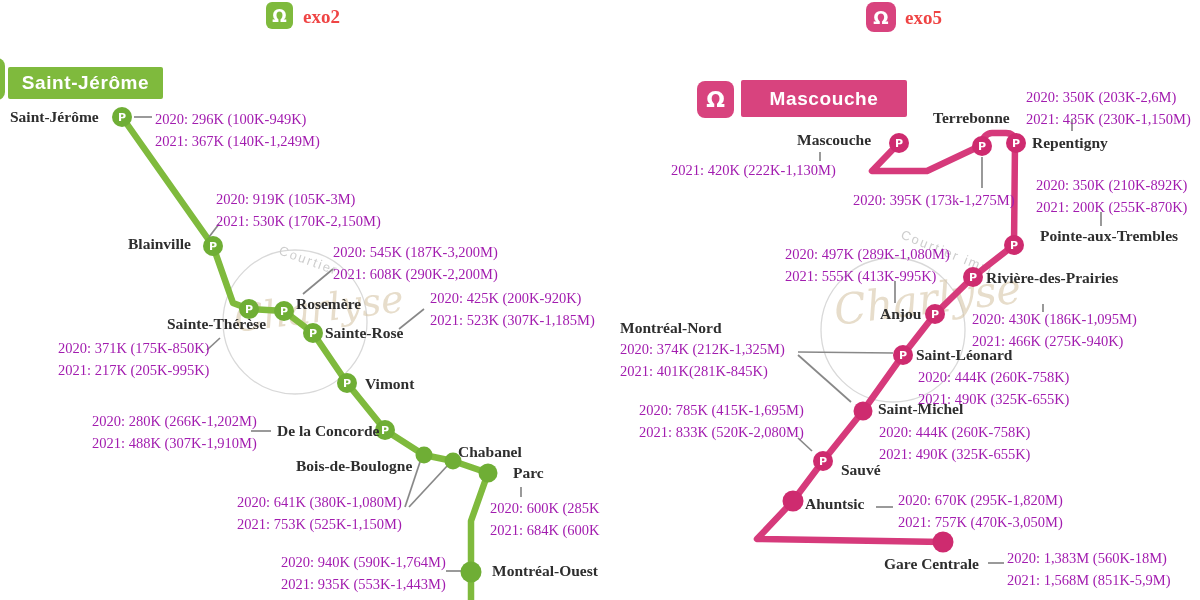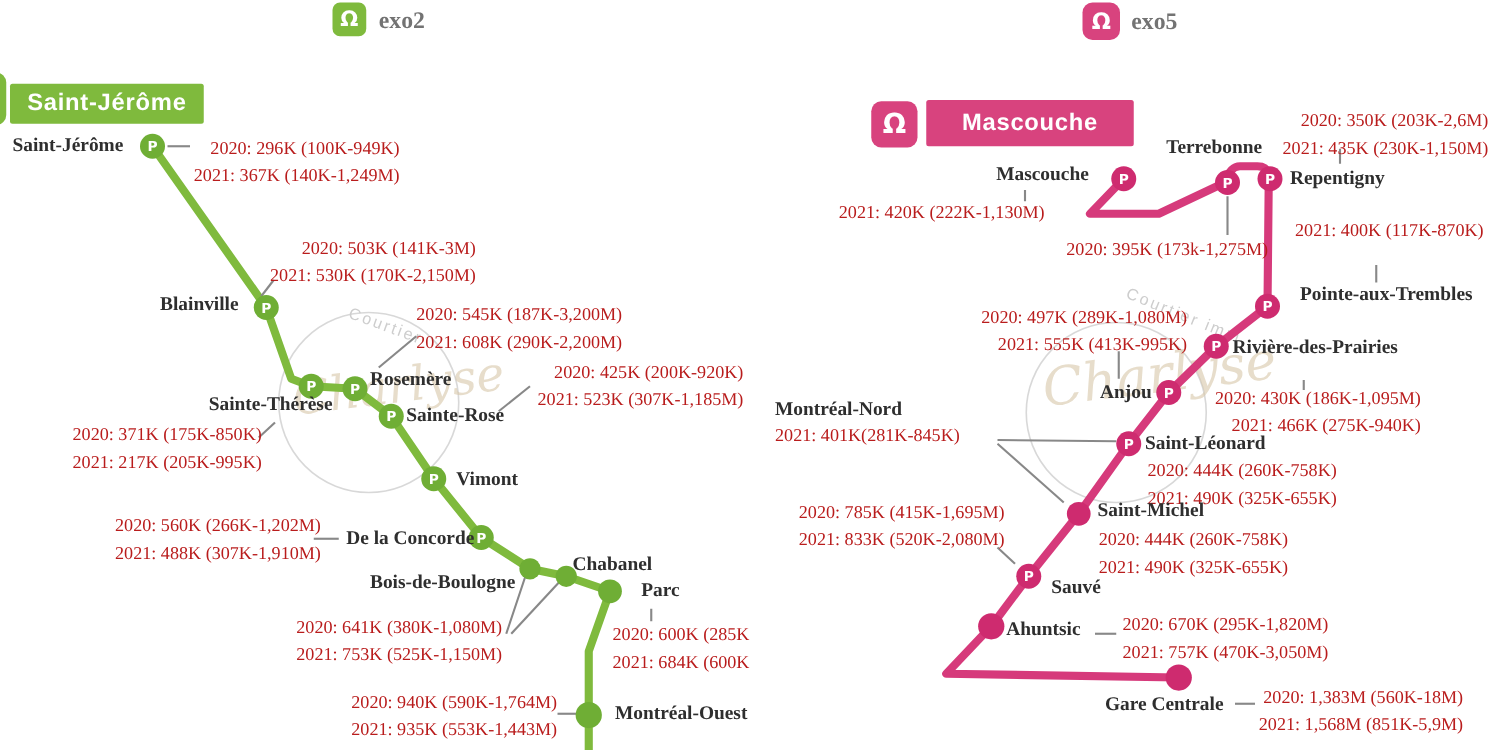--- a/index.html
+++ b/index.html
@@ -2,25 +2,25 @@
 <html><head>
 <meta charset="utf-8">
 <style>
   html,body{margin:0;padding:0;background:#fff;}
   .stage{position:relative;width:1200px;height:600px;background:#fff;overflow:hidden;
          font-family:"Liberation Serif","DejaVu Serif",serif;}
   svg.art{position:absolute;left:0;top:0;}
   .lbl{position:absolute;font:700 15.5px "Liberation Serif","DejaVu Serif",serif;
        color:#2e2e2e;white-space:nowrap;}
   .dat{position:absolute;font:400 14.5px "Liberation Serif","DejaVu Serif",serif;
-       color:#b91c1c;line-height:22px;white-space:nowrap;text-align:right;}
+       color:#a21caf;line-height:22px;white-space:nowrap;}
   .clipbox{position:absolute;overflow:hidden;}
   .clipbox .dat{position:static;}
   .hdr{position:absolute;display:flex;align-items:center;gap:10px;}
-  .htxt{font:700 19px "Liberation Serif","DejaVu Serif",serif;color:#737373;}
+  .htxt{font:700 19px "Liberation Serif","DejaVu Serif",serif;color:#ef4444;}
   .icn{display:flex;align-items:center;justify-content:center;color:#fff;
        font-family:"DejaVu Sans",sans-serif;font-weight:700;}
   .icn-green{background:#7FBA3D;}
   .icn-pink{background:#D8437E;}
   .banner{position:absolute;display:flex;align-items:center;justify-content:center;
           color:#fff;font:700 19px "Liberation Sans",sans-serif;letter-spacing:.6px;
           border-radius:2px;}
   .banner-green{left:8px;top:67px;width:155px;height:32px;background:#7FBA3D;}
   .banner-pink{left:741px;top:80px;width:166px;height:37px;background:#D8437E;}
   .bicon{position:absolute;border-radius:8px;}
@@ -132,42 +132,42 @@
   <div class="icn bicon bicon-pink">Ω</div>
   <div class="banner banner-pink">Mascouche</div>
 
   <div class="lbl" style="left:10px;top:108px">Saint-Jérôme</div>
   <div class="dat" style="left:155px;top:108px">
     <div>2020: 296K (100K-949K)</div>
       <div>2021: 367K (140K-1,249M)</div>
   </div>
   <div class="lbl" style="left:128px;top:235px">Blainville</div>
   <div class="dat" style="left:216px;top:188px">
-    <div>2020: 503K (141K-3M)</div>
+    <div>2020: 919K (105K-3M)</div>
       <div>2021: 530K (170K-2,150M)</div>
   </div>
   <div class="lbl" style="left:167px;top:315px">Sainte-Thérèse</div>
   <div class="dat" style="left:58px;top:337px">
     <div>2020: 371K (175K-850K)</div>
       <div>2021: 217K (205K-995K)</div>
   </div>
   <div class="lbl" style="left:296px;top:295px">Rosemère</div>
   <div class="dat" style="left:333px;top:241px">
     <div>2020: 545K (187K-3,200M)</div>
       <div>2021: 608K (290K-2,200M)</div>
   </div>
   <div class="lbl" style="left:325px;top:324px">Sainte-Rose</div>
   <div class="dat" style="left:430px;top:287px">
     <div>2020: 425K (200K-920K)</div>
       <div>2021: 523K (307K-1,185M)</div>
   </div>
   <div class="lbl" style="left:365px;top:375px">Vimont</div>
   <div class="lbl" style="left:277px;top:422px">De la Concorde</div>
   <div class="dat" style="left:92px;top:410px">
-    <div>2020: 560K (266K-1,202M)</div>
+    <div>2020: 280K (266K-1,202M)</div>
       <div>2021: 488K (307K-1,910M)</div>
   </div>
   <div class="lbl" style="left:296px;top:457px">Bois-de-Boulogne</div>
   <div class="dat" style="left:237px;top:491px">
     <div>2020: 641K (380K-1,080M)</div>
       <div>2021: 753K (525K-1,150M)</div>
   </div>
   <div class="lbl" style="left:458px;top:443px">Chabanel</div>
   <div class="lbl" style="left:513px;top:464px">Parc</div>
   <div class="clipbox" style="left:490px;top:497px;width:110px;height:46px">
@@ -190,34 +190,36 @@
   <div class="dat" style="left:853px;top:189px">
     <div>2020: 395K (173k-1,275M)</div>
   </div>
   <div class="lbl" style="left:1032px;top:134px">Repentigny</div>
   <div class="dat" style="left:1026px;top:86px">
     <div>2020: 350K (203K-2,6M)</div>
       <div>2021: 435K (230K-1,150M)</div>
   </div>
   <div class="lbl" style="left:1040px;top:227px">Pointe-aux-Trembles</div>
   <div class="dat" style="left:1036px;top:174px">
-      <div>2021: 400K (117K-870K)</div>
+    <div>2020: 350K (210K-892K)</div>
+      <div>2021: 200K (255K-870K)</div>
   </div>
   <div class="lbl" style="left:986px;top:269px">Rivière-des-Prairies</div>
   <div class="dat" style="left:972px;top:308px">
     <div>2020: 430K (186K-1,095M)</div>
       <div>2021: 466K (275K-940K)</div>
   </div>
   <div class="lbl" style="left:880px;top:305px">Anjou</div>
   <div class="dat" style="left:785px;top:243px">
     <div>2020: 497K (289K-1,080M)</div>
       <div>2021: 555K (413K-995K)</div>
   </div>
   <div class="lbl" style="left:620px;top:319px">Montréal-Nord</div>
   <div class="dat" style="left:620px;top:338px">
+    <div>2020: 374K (212K-1,325M)</div>
       <div>2021: 401K(281K-845K)</div>
   </div>
   <div class="lbl" style="left:916px;top:346px">Saint-Léonard</div>
   <div class="dat" style="left:918px;top:366px">
     <div>2020: 444K (260K-758K)</div>
       <div>2021: 490K (325K-655K)</div>
   </div>
   <div class="lbl" style="left:878px;top:400px">Saint-Michel</div>
   <div class="dat" style="left:879px;top:421px">
     <div>2020: 444K (260K-758K)</div>

